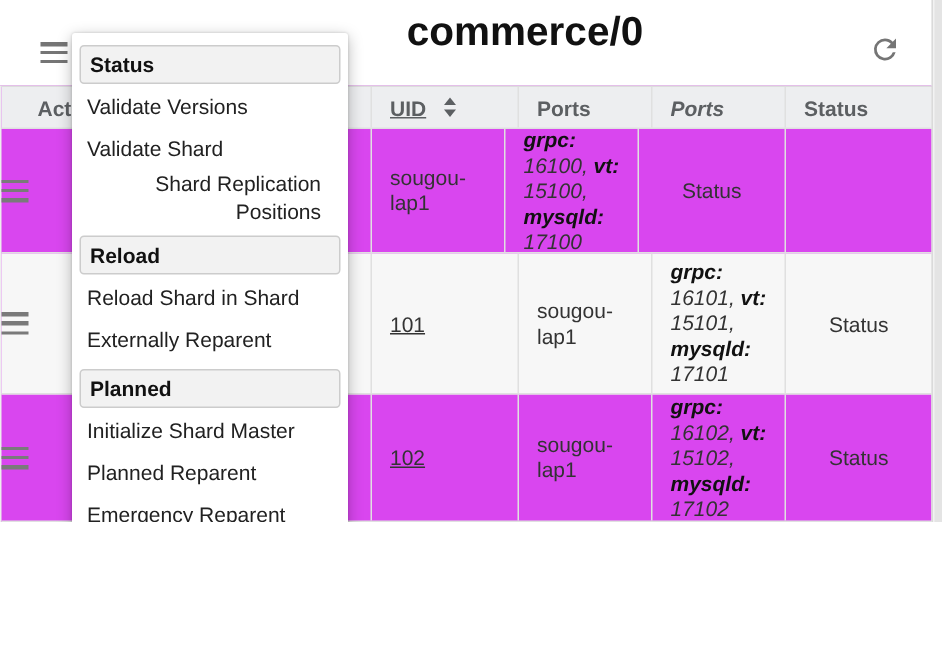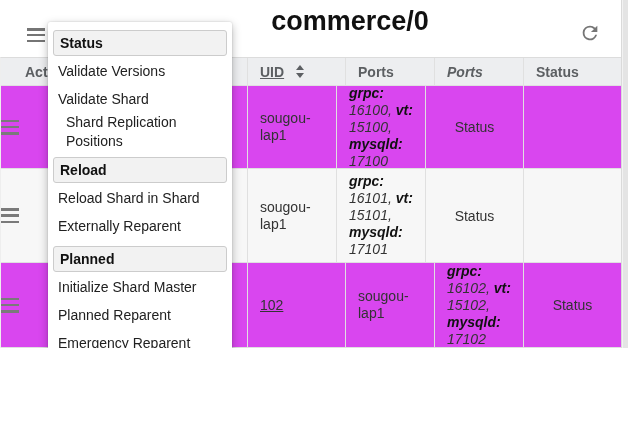--- a/index.html
+++ b/index.html
@@ -43,21 +43,21 @@
 
   
   .scrollbar { position:absolute; top:0; right:0; width:7px; height:434px; background:#f2f2f2; border-left:1px solid #dadada; }
   .scrollbar .thumb { position:absolute; top:0; left:1px; width:6px; height:420px; background:#e4e4e4; }
 
   
   .menu { position:absolute; top:22px; left:48px; width:184px; background:#fff; border-radius:2px; box-shadow:0 3px 10px rgba(0,0,0,.28), 0 0 2px rgba(0,0,0,.18); padding:8px 0 2px 0; font-size:14px; color:#212121; }
   .menu-header { margin:6px 5px 1px 5px; padding:4px 6px; background:#f2f2f2; border:1px solid #cccccc; border-radius:3px; font-weight:bold; color:#111; line-height:16px; }
   .menu-header:first-child { margin-top:0; }
   .menu-item { padding:5px 6px 5px 10px; line-height:18px; cursor:pointer; }
-  .menu-item.centered { text-align:left; padding:0 18px; line-height:19px; }
+  .menu-item.centered { text-align:right; padding:0 18px; line-height:19px; }
 </style>
 </head>
 <body>
 
 <div class="screen">
 
   <div class="topbar">
     <button class="hamburger-btn" aria-label="menu">
       <span class="bar"></span>
       <span class="bar"></span>
@@ -118,20 +118,21 @@
         </div>
         <div class="trow row-2">
           <div class="cell col-0">
             <button class="row-hamburger">
               <span class="bar"></span>
               <span class="bar"></span>
               <span class="bar"></span>
             </button>
           </div>
           <div class="cell col-1"></div>
+          <div class="cell col-2">101</div>
           <div class="cell col-3">
             <span class="wrap">sougou-lap1</span>
           </div>
           <div class="cell col-4 ports-cell">
             <span class="wrap"><b>grpc:</b> 16101, <b>vt:</b> 15101, <b>mysqld:</b> 17101</span>
           </div>
           <div class="cell col-5">
             <span>Status</span>
           </div>
         </div>

